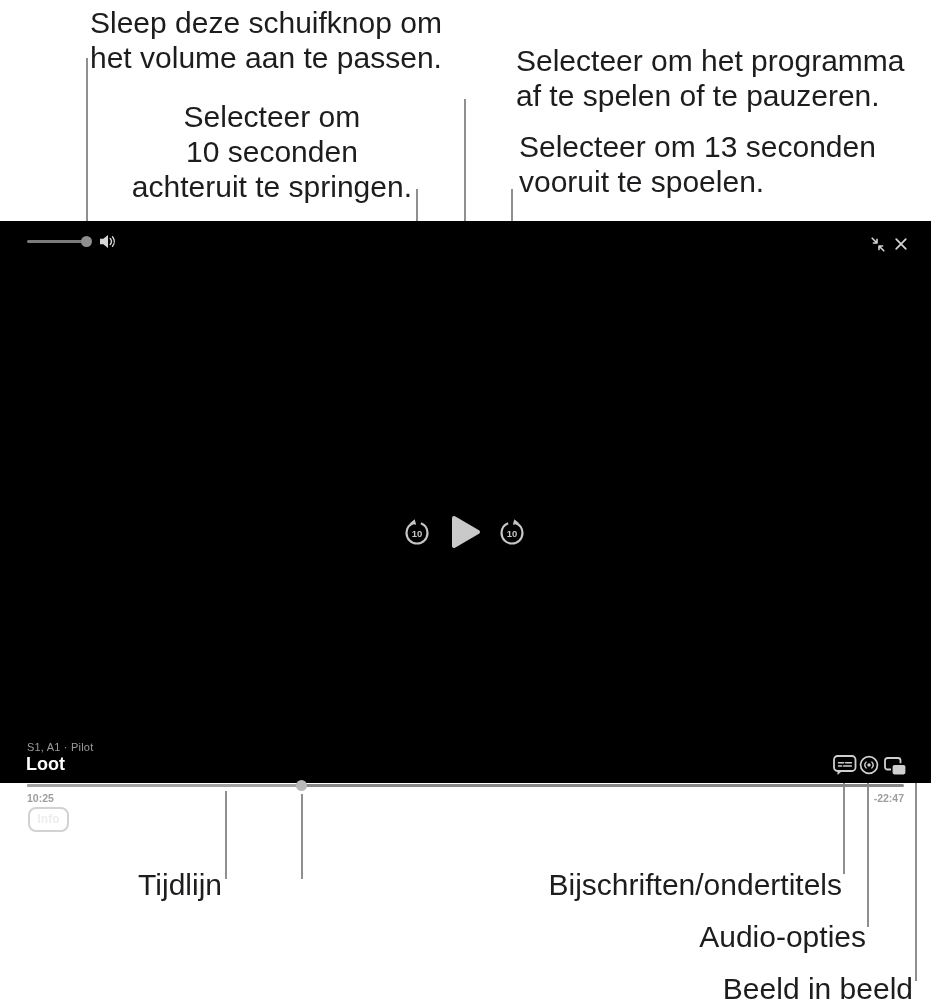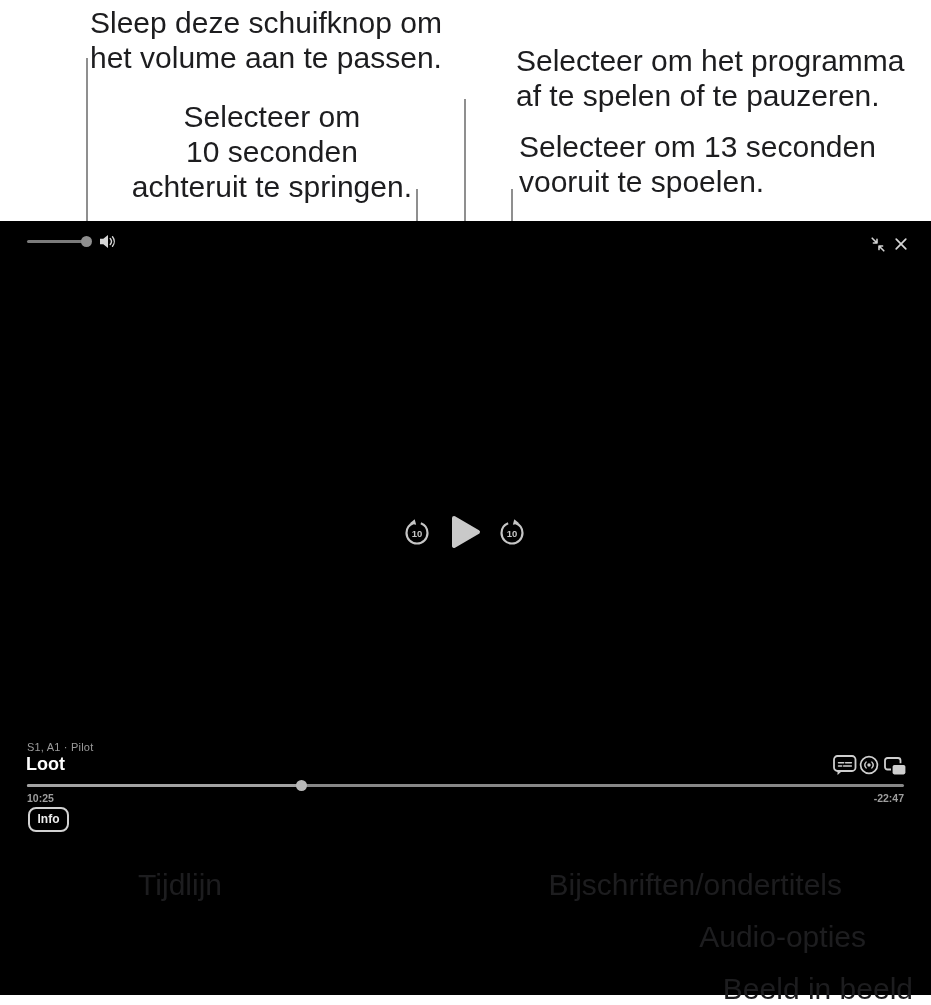--- a/index.html
+++ b/index.html
@@ -6,21 +6,21 @@
   #stage{
     position:relative;width:931px;height:1005px;background:#ffffff;overflow:hidden;
     font-family:"Liberation Sans",sans-serif;
   }
   .note{
     position:absolute;font-size:30px;line-height:35px;color:#1d1d1f;white-space:nowrap;
   }
   .vline{position:absolute;width:2px;background:#8f8f8f;}
   .hline{position:absolute;height:2px;background:#8f8f8f;}
   #player{
-    position:absolute;left:0;top:221px;width:931px;height:774px;background:#000;text-decoration:underline;
+    position:absolute;left:0;top:221px;width:931px;height:562px;background:#000;text-decoration:underline;
   }
   .icon-btn{position:absolute;display:block;line-height:0;cursor:default;}
   
   #volume-track{position:absolute;left:27px;top:240px;width:60px;height:3px;background:#7b7b7b;border-radius:2px;}
   #volume-knob{position:absolute;left:81px;top:236px;width:11px;height:11px;border-radius:50%;background:#8f8f8f;}
   
   #timeline{position:absolute;left:27px;top:784px;width:877px;height:3px;background:#878787;border-radius:2px;}
   #timeline-elapsed{position:absolute;left:0;top:0;height:3px;width:275px;background:#a3a3a3;border-radius:2px;}
   #playhead{position:absolute;left:296px;top:780px;width:11px;height:11px;border-radius:50%;background:#b9b9b9;}
   #episode-info{position:absolute;left:27px;top:741px;font-size:11px;color:#9c9c9c;letter-spacing:.2px;}

